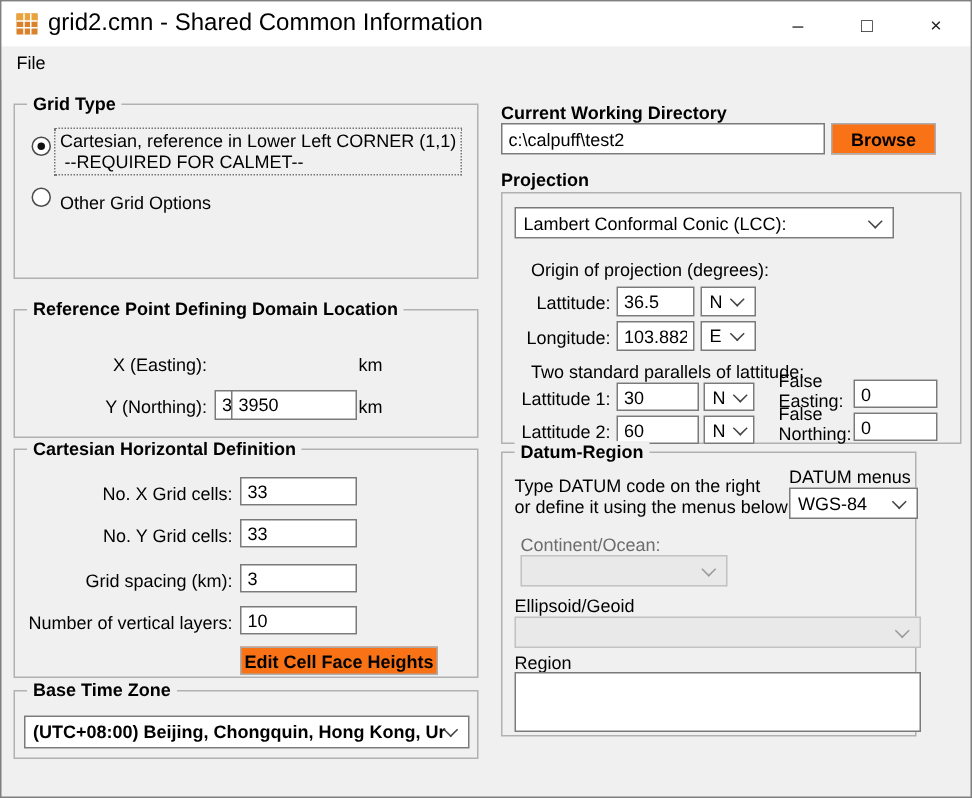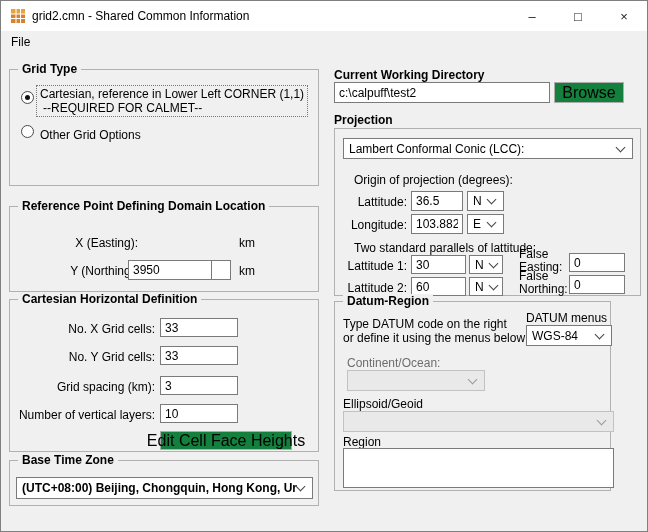--- a/index.html
+++ b/index.html
@@ -2,21 +2,21 @@
 <html><head>
 <meta charset="utf-8">
 <style>
   * { box-sizing: border-box; margin: 0; padding: 0; }
   html,body { background:#cfcfcf; }
   body { font-family: "Liberation Sans", sans-serif; font-size: 12px; color:#000; cursor: default; }
   .window { position:relative; width:648px; height:532px; background:#f0f0f0; border:1px solid #7f7f7f; overflow:hidden; }
 
   .titlebar { position:absolute; top:0; left:0; width:100%; height:30px; background:#ffffff; display:flex; align-items:center; }
   .app-icon { width:16px; height:16px; margin:0 6px 0 9px; flex:0 0 auto; }
-  .title-text { font-size:12px; white-space:nowrap; }
+  .title-text { font-size:16px; white-space:nowrap; }
   .win-controls { position:absolute; right:0; top:0; height:30px; display:flex; }
   .win-btn { width:46px; height:30px; display:flex; align-items:center; justify-content:center; font-size:13px; color:#222; }
 
   .menubar { position:absolute; top:30px; left:0; width:100%; height:22px; background:#f0f0f0; }
   .menu-item { display:inline-block; padding:4px 8px; margin-left:2px; }
 
   .groupbox { position:absolute; border:1px solid #b1b1b1; }
   .legend { position:absolute; top:-8px; left:8px; background:#f0f0f0; padding:0 4px; font-weight:bold; white-space:nowrap; }
 
   .lbl { position:absolute; white-space:nowrap; }
@@ -24,21 +24,21 @@
   .lbl.right { text-align:right; }
 
   input.textbox { position:absolute; background:#fff; border:1px solid #7a7a7a; font-family:"Liberation Sans",sans-serif; font-size:12px; padding:0 4px; color:#000; }
 
   .combo { position:absolute; background:#fff; border:1px solid #7a7a7a; display:flex; align-items:center; padding:0 22px 0 5px; white-space:nowrap; overflow:hidden; }
   .combo .chev { position:absolute; right:8px; top:calc(50% - 5px); width:7px; height:7px; border-right:1.5px solid #444; border-bottom:1.5px solid #444; transform:rotate(45deg); }
   .combo.bold { font-weight:bold; }
   .combo.disabled { background:#e9e9e9; border-color:#c2c2c2; color:#8a8a8a; }
   .combo.disabled .chev { border-color:#9a9a9a; }
 
-  .btn { position:absolute; background:#15803d; border:1px solid #adadad; display:flex; align-items:center; justify-content:center; font-size:16px; white-space:nowrap; }
+  .btn { position:absolute; background:#f97316; border:1px solid #adadad; display:flex; align-items:center; justify-content:center; font-size:12px; white-space:nowrap;font-weight:bold; }
 
   .radio { position:absolute; width:13px; height:13px; border:1px solid #4a4a4a; border-radius:50%; background:#fff; }
   .radio.checked::after { content:''; position:absolute; left:3px; top:3px; width:5px; height:5px; border-radius:50%; background:#111; }
 
   .focus-dotted { outline:1px dotted #777; }
   .listbox { position:absolute; background:#fff; border:1px solid #7a7a7a; }
 </style>
 </head>
 <body>
 
@@ -78,21 +78,21 @@
     <span class="radio" style="left:11px; top:55px;"></span>
     <span class="lbl" style="left:30px; top:58px;">Other Grid Options</span>
   </div>
 
   <div class="groupbox" style="left:8px; top:205px; width:310px; height:86px;">
     <span class="legend">Reference Point Defining Domain Location</span>
     <span class="lbl right" style="left:0; top:29px; width:128px;">X (Easting):</span>
     <input class="textbox" style="left: 133px; top: 25px; width: 88px; height: 20px; margin-top: 28px;" value="350">
     <span class="lbl" style="left:229px; top:29px;">km</span>
     <span class="lbl right" style="left:0; top:57px; width:128px;">Y (Northing):</span>
-    <input class="textbox" style="left: 118px; top: 53px; width: 84px; height: 20px;" value="3950">
+    <input class="textbox" style="left: 144px; top: 53px; width: 84px; height: 20px;" value="3950">
     <span class="lbl" style="left:229px; top:57px;">km</span>
   </div>
 
   <div class="groupbox" style="left:8px; top:298px; width:310px; height:153px;">
     <span class="legend">Cartesian Horizontal Definition</span>
     <span class="lbl right" style="left:0; top:22px; width:145px;">No. X Grid cells:</span>
     <input class="textbox" style="left: 150px; top: 18px; width: 78px; height: 19px;" value="33">
     <span class="lbl right" style="left:0; top:50px; width:145px;">No. Y Grid cells:</span>
     <input class="textbox" style="left: 150px; top: 46px; width: 78px; height: 19px;" value="33">
     <span class="lbl right" style="left:0; top:80px; width:145px;">Grid spacing (km):</span>
@@ -109,21 +109,21 @@
       <span class="chev"></span>
     </div>
   </div>
 
   <span class="lbl bold" style="left:333px; top:67px;">Current Working Directory</span>
   <input class="textbox" style="left: 333px; top: 81px; width: 216px; height: 21px;" value="c:\calpuff\test2">
   <div class="btn" style="left:553px; top:81px; width:70px; height:21px;">Browse</div>
 
   <span class="lbl bold" style="left:333px; top:112px;">Projection</span>
   <div class="groupbox" style="left:333px; top:127px; width:307px; height:168px;">
-    <div class="combo" style="left:8px; top:9px; width:290px; height:21px;">
+    <div class="combo" style="left:8px; top:9px; width:253px; height:21px;">
       <span>Lambert Conformal Conic (LCC):</span>
       <span class="chev"></span>
     </div>
     <span class="lbl" style="left:19px; top:44px;">Origin of projection (degrees):</span>
 
     <span class="lbl right" style="left:0; top:66px; width:72px;">Lattitude:</span>
     <input class="textbox" style="left: 76px; top: 62px; width: 52px; height: 20px;" value="36.5">
     <div class="combo" style="left:132px; top:62px; width:37px; height:20px;">
       <span>N</span>
       <span class="chev"></span>

